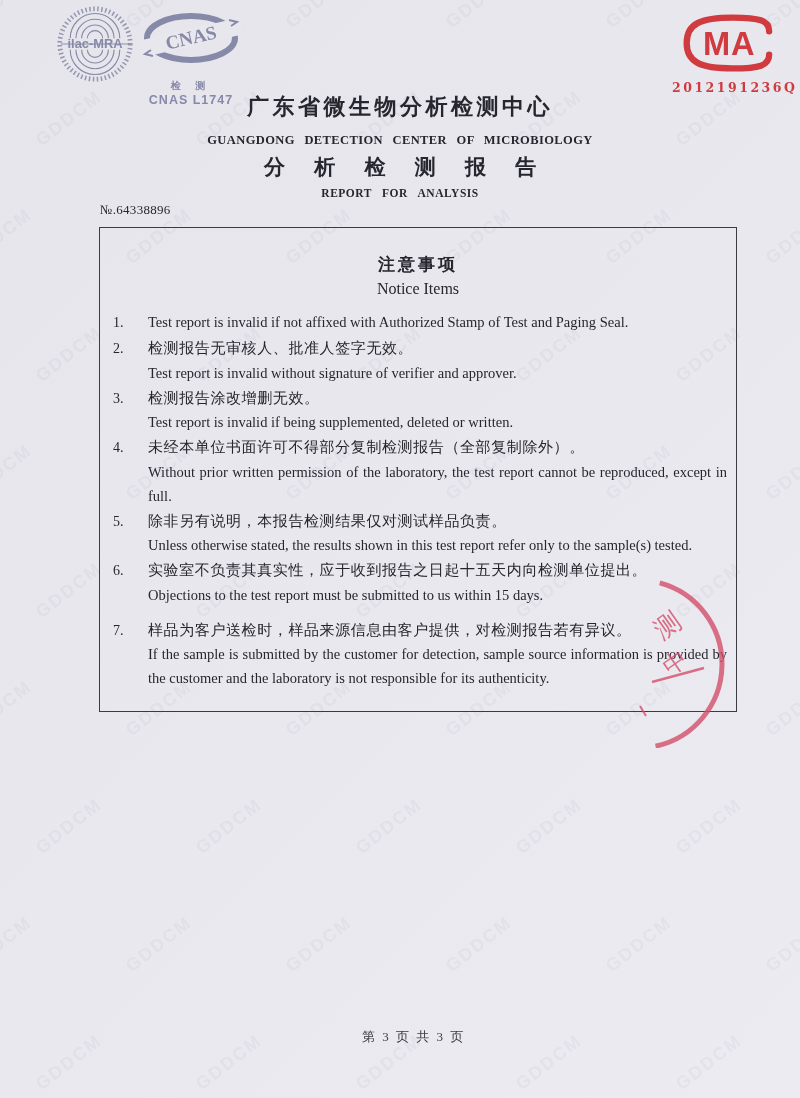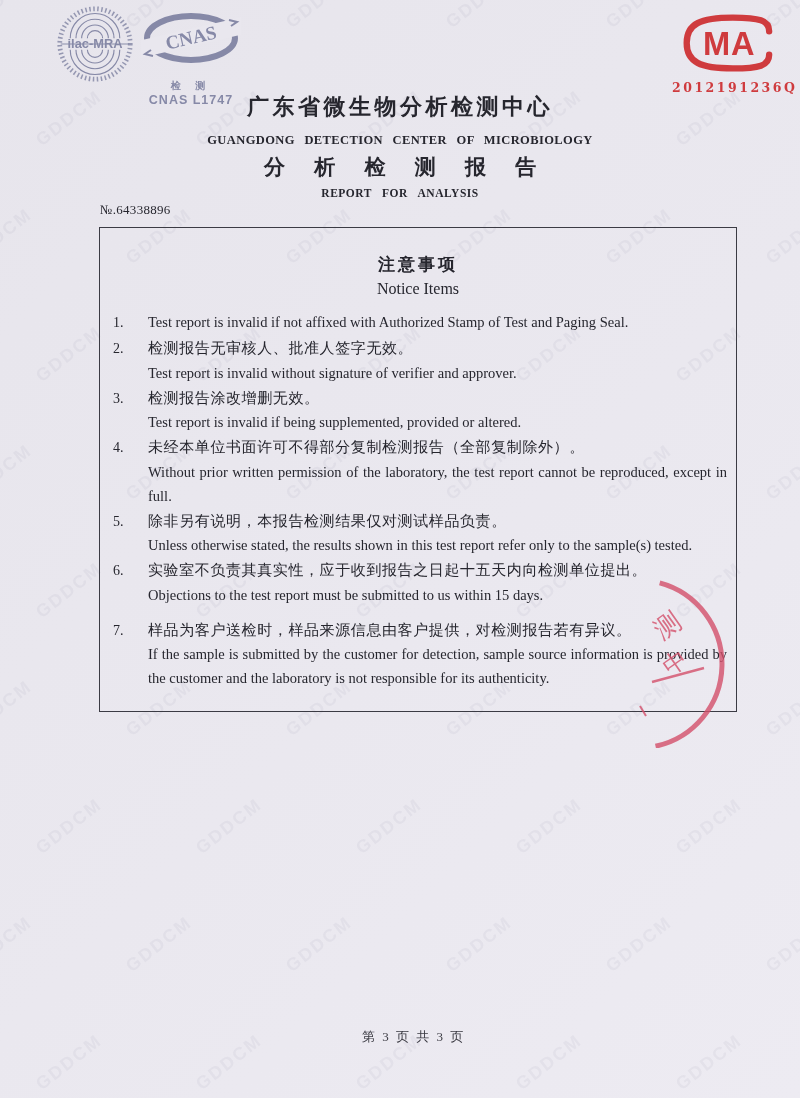--- a/index.html
+++ b/index.html
@@ -211,21 +211,21 @@
         <div class="item-body">
           <div class="line-cn">检测报告无审核人、批准人签字无效。</div>
           <div class="line-en">Test report is invalid without signature of verifier and approver.</div>
         </div>
       </div>
 
       <div class="item">
         <div class="item-no">3.</div>
         <div class="item-body">
           <div class="line-cn">检测报告涂改增删无效。</div>
-          <div class="line-en">Test report is invalid if being supplemented, provided or altered.</div>
+          <div class="line-en">Test report is invalid if being supplemented, deleted or written.</div>
         </div>
       </div>
 
       <div class="item">
         <div class="item-no">4.</div>
         <div class="item-body">
           <div class="line-cn">未经本单位书面许可不得部分复制检测报告（全部复制除外）。</div>
           <div class="line-en">Without prior written permission of the laboratory, the test report cannot be reproduced, except in full.</div>
         </div>
       </div>

